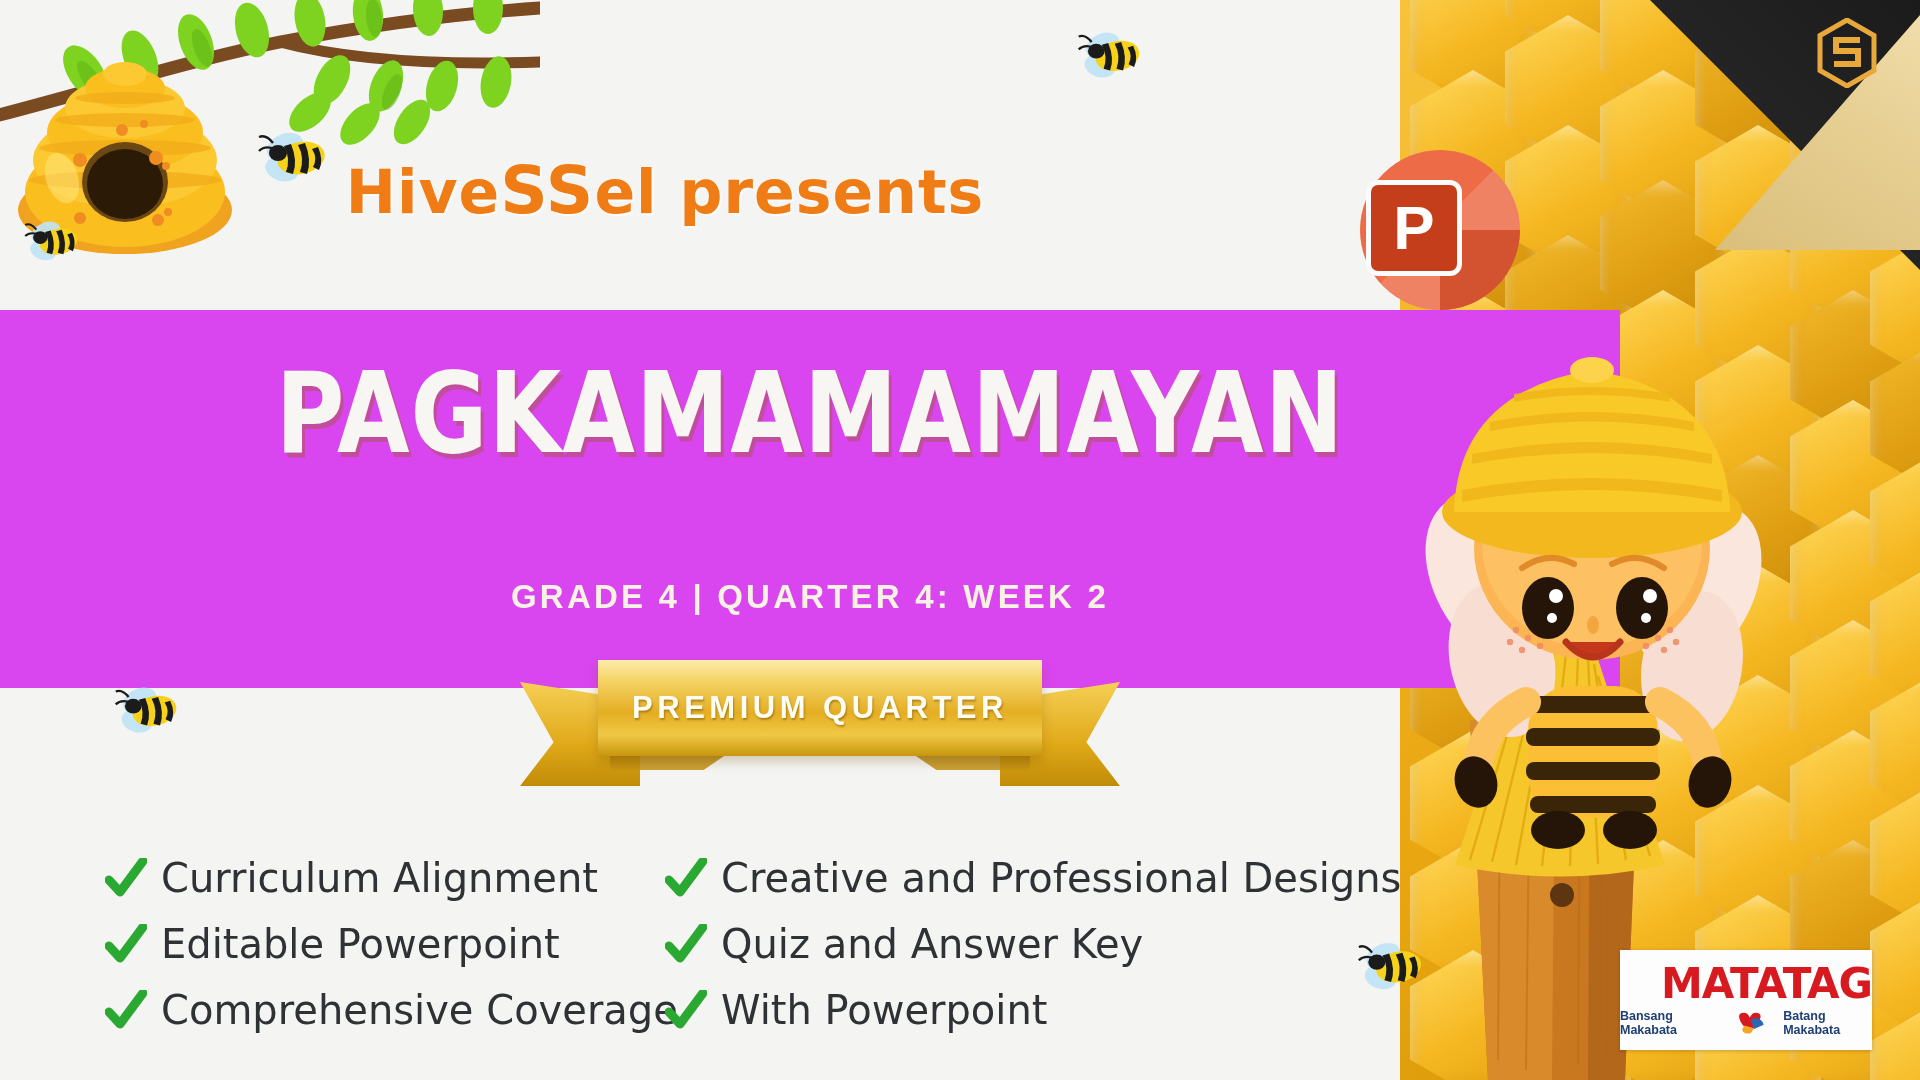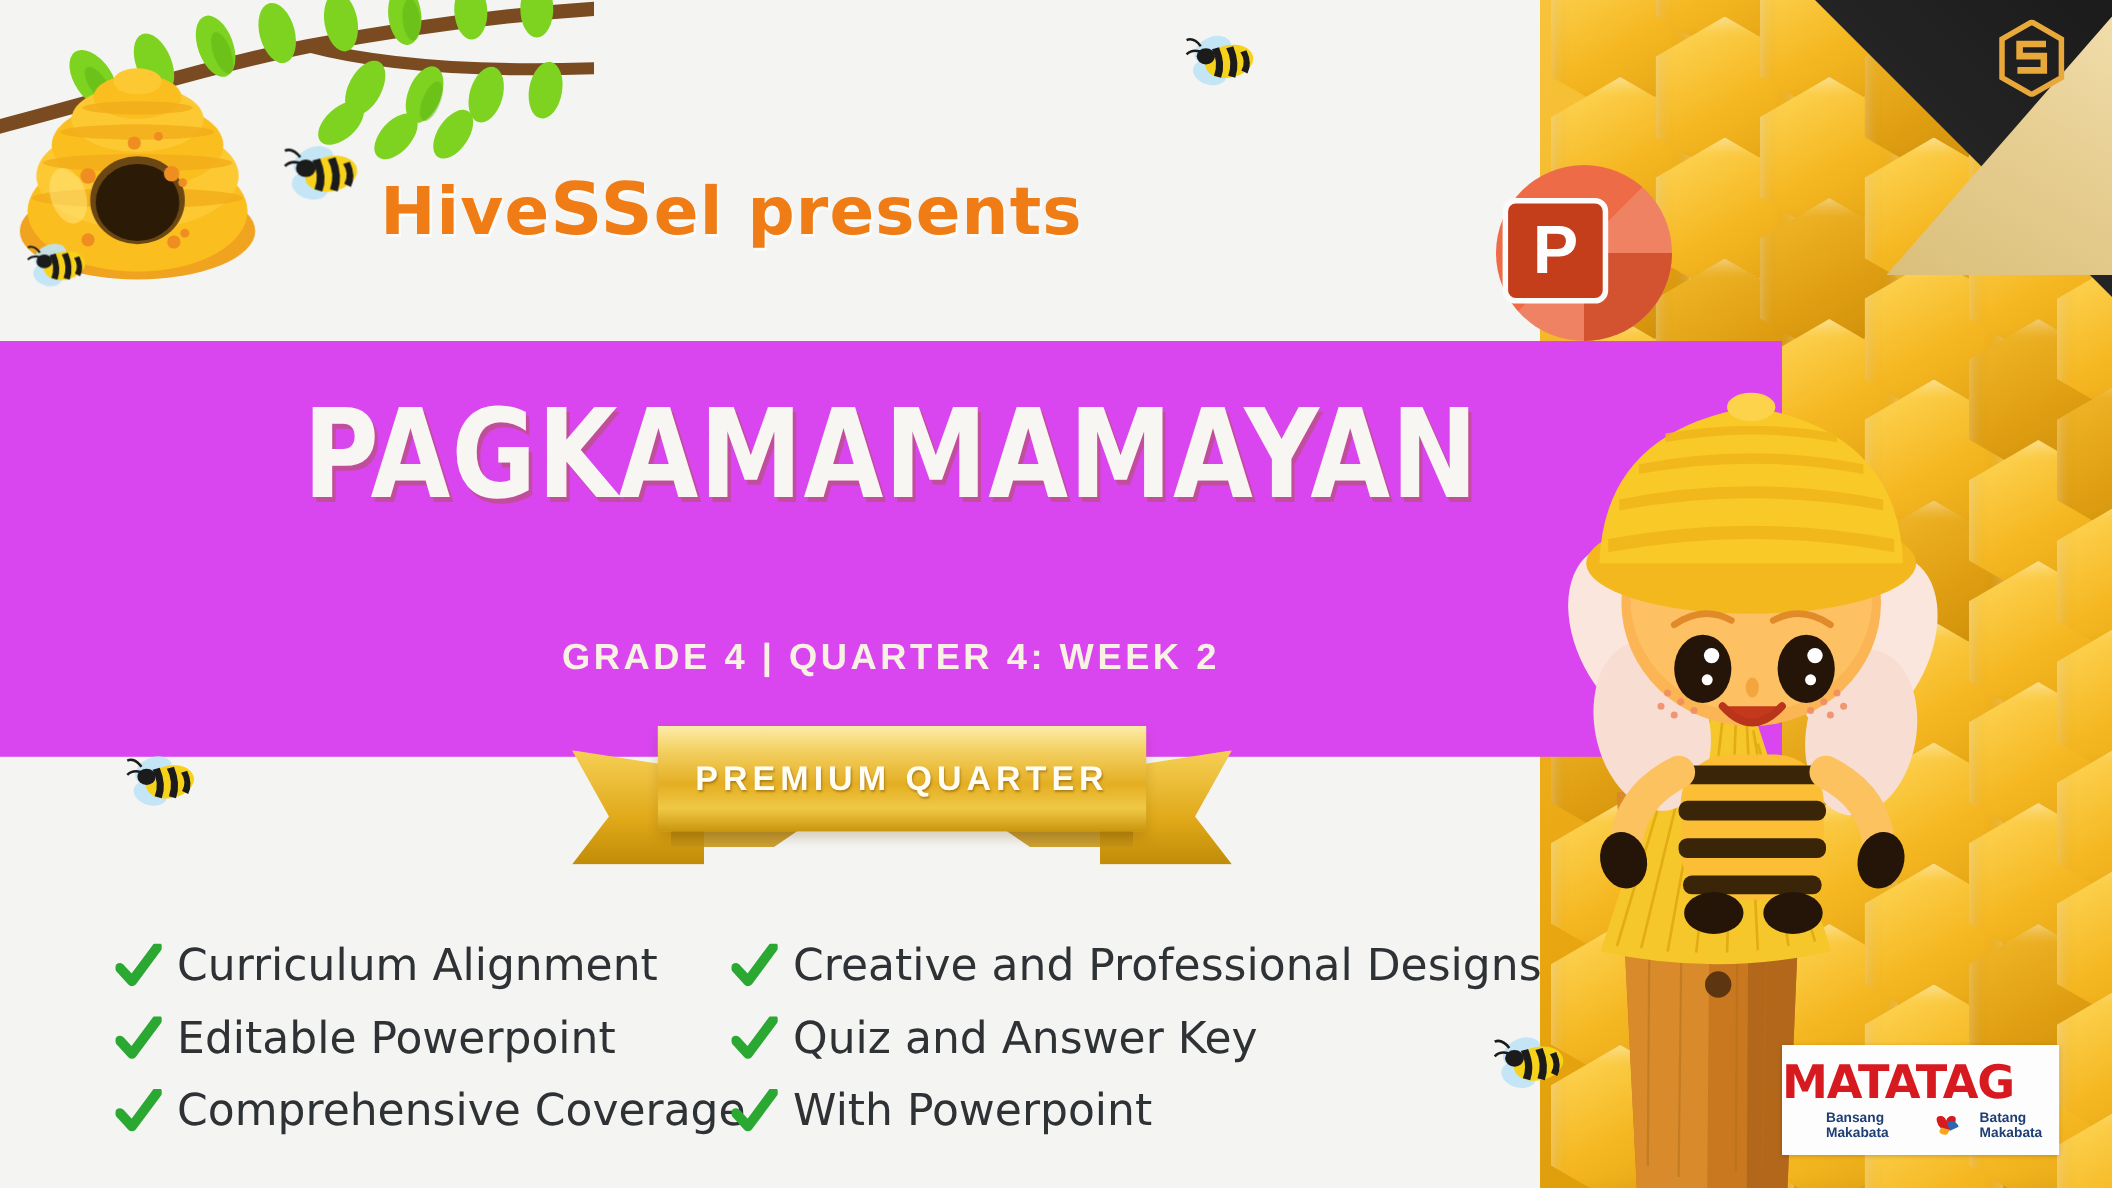--- a/index.html
+++ b/index.html
@@ -134,25 +134,25 @@
   .fcol{ display:flex; flex-direction:column; gap:20px; }
   .fcol.left{ width:500px; }
   .frow{ display:flex; align-items:center; gap:14px; }
   .check{ width:42px; height:40px; flex:0 0 42px; }
   .ftxt{ font-size:40px; color:#2f3235; font-family:"DejaVu Sans","Liberation Sans",sans-serif; white-space:nowrap; }
 
   
   .matatag{
     position:absolute; left:1620px; top:950px; width:252px; height:100px;
     background:#fdfdfd; z-index:12;
-    display:flex; flex-direction:column; align-items:flex-start; justify-content:center;
+    display:flex; flex-direction:column; align-items:flex-end; justify-content:center;
     box-shadow:0 1px 4px rgba(0,0,0,.2);
   }
   .matatag .mt{ font-size:42px; font-weight:bold; color:#d71920; letter-spacing:-1px; line-height:1; font-family:"DejaVu Sans","Liberation Sans",sans-serif;}
-  .matatag .mrow{ display:flex; align-items:center; gap:18px; margin-top:4px;margin-left:40px; }
+  .matatag .mrow{ display:flex; align-items:center; gap:18px; margin-top:4px; }
   .matatag .ms{ font-size:12.5px; color:#1f3f74; font-weight:bold; }
 
   
   .branch{ position:absolute; left:-20px; top:0; width:560px; height:240px; z-index:7; }
   .hive{ position:absolute; left:18px; top:60px; width:215px; height:195px; z-index:7; }
 
   
   .bee{ position:absolute; z-index:11; }
 
   

